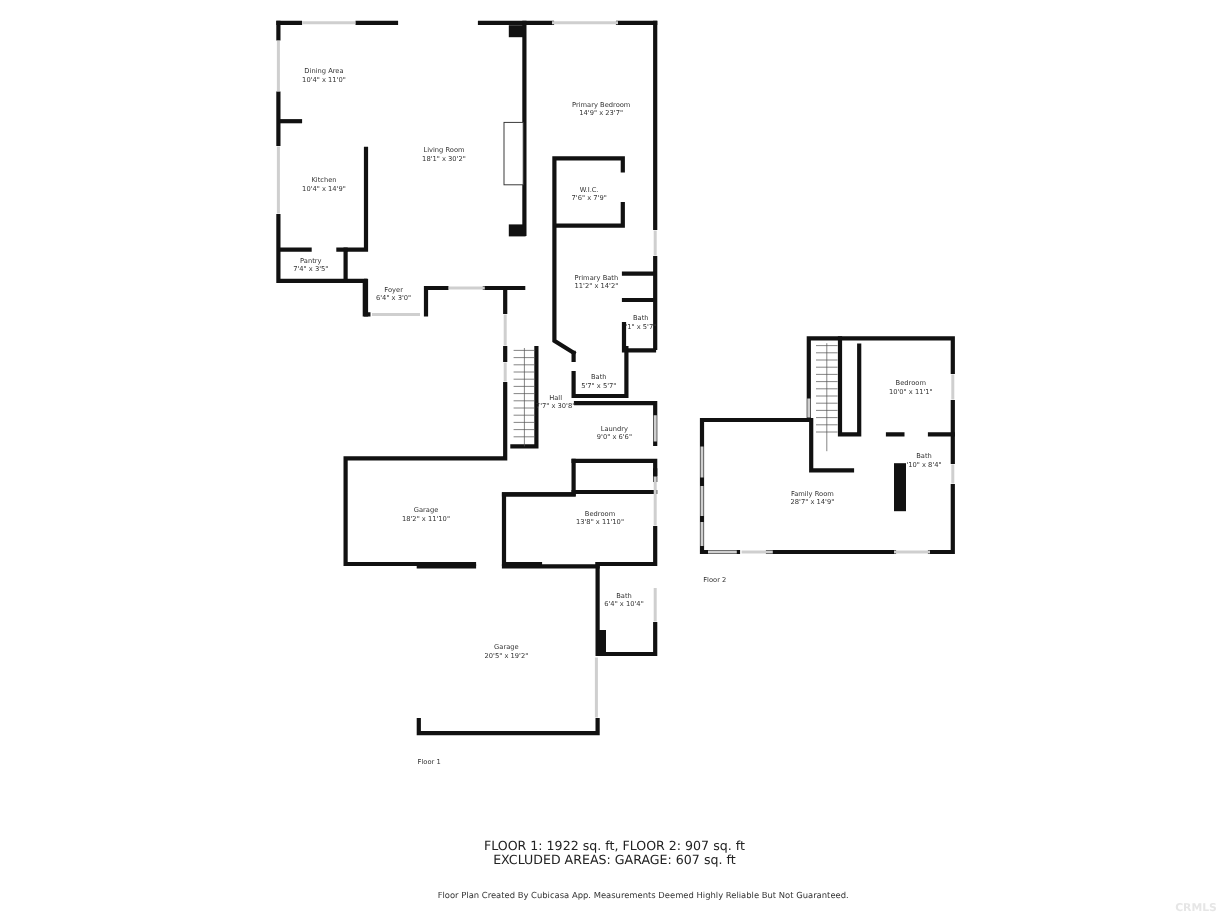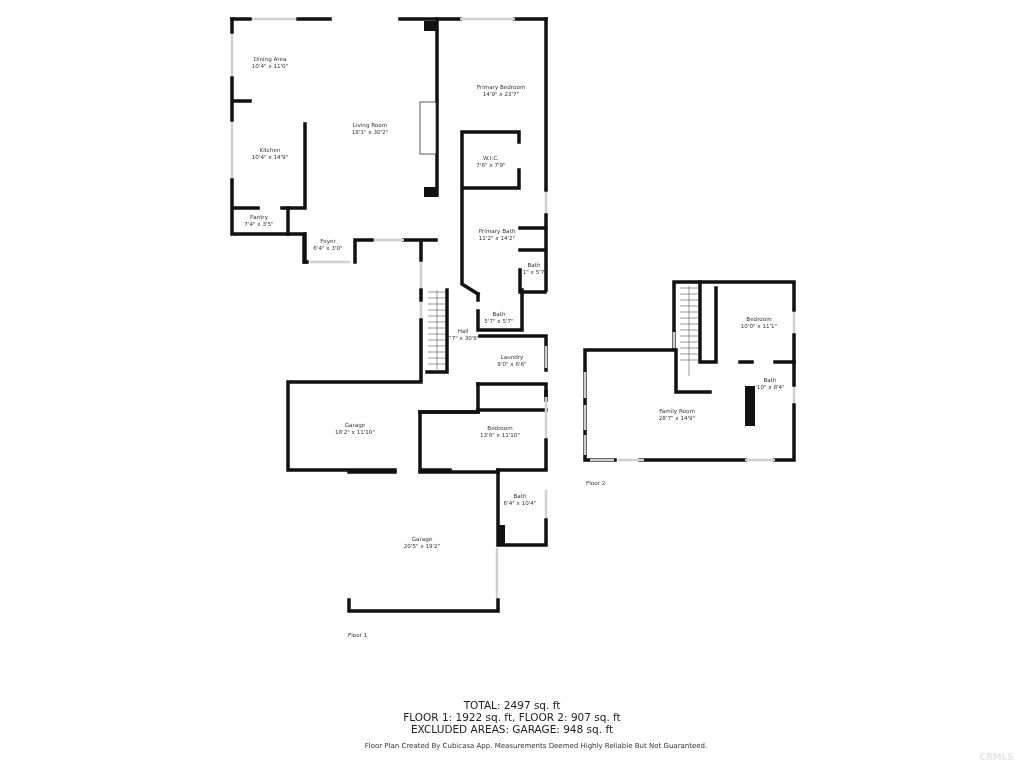--- a/index.html
+++ b/index.html
@@ -114,18 +114,17 @@
     <text class="lbl" x="770" y="389"><tspan>'10" x 8'4"</tspan></text>
     <text class="lbl" x="677" y="413"><tspan>Family Room</tspan></text>
     <text class="lbl" x="677" y="420"><tspan>28'7" x 14'9"</tspan></text>
 
     <text class="floor-lbl" x="348" y="637"><tspan>Floor 1</tspan></text>
     <text class="floor-lbl" x="586" y="485"><tspan>Floor 2</tspan></text>
   </g>
 </svg>
 
 <div class="summary" style="top:699px;">
-  <div class="line">TOTAL: 2497 sq. ft</div>
   <div class="line">FLOOR 1: 1922 sq. ft, FLOOR 2: 907 sq. ft</div>
-  <div class="line">EXCLUDED AREAS: GARAGE: 948 sq. ft</div>
+  <div class="line">EXCLUDED AREAS: GARAGE: 607 sq. ft</div>
 </div>
 <div class="disclaimer">Floor Plan Created By Cubicasa App. Measurements Deemed Highly Reliable But Not Guaranteed.</div>
 <div class="watermark">CRMLS</div>
 
 </body></html>

